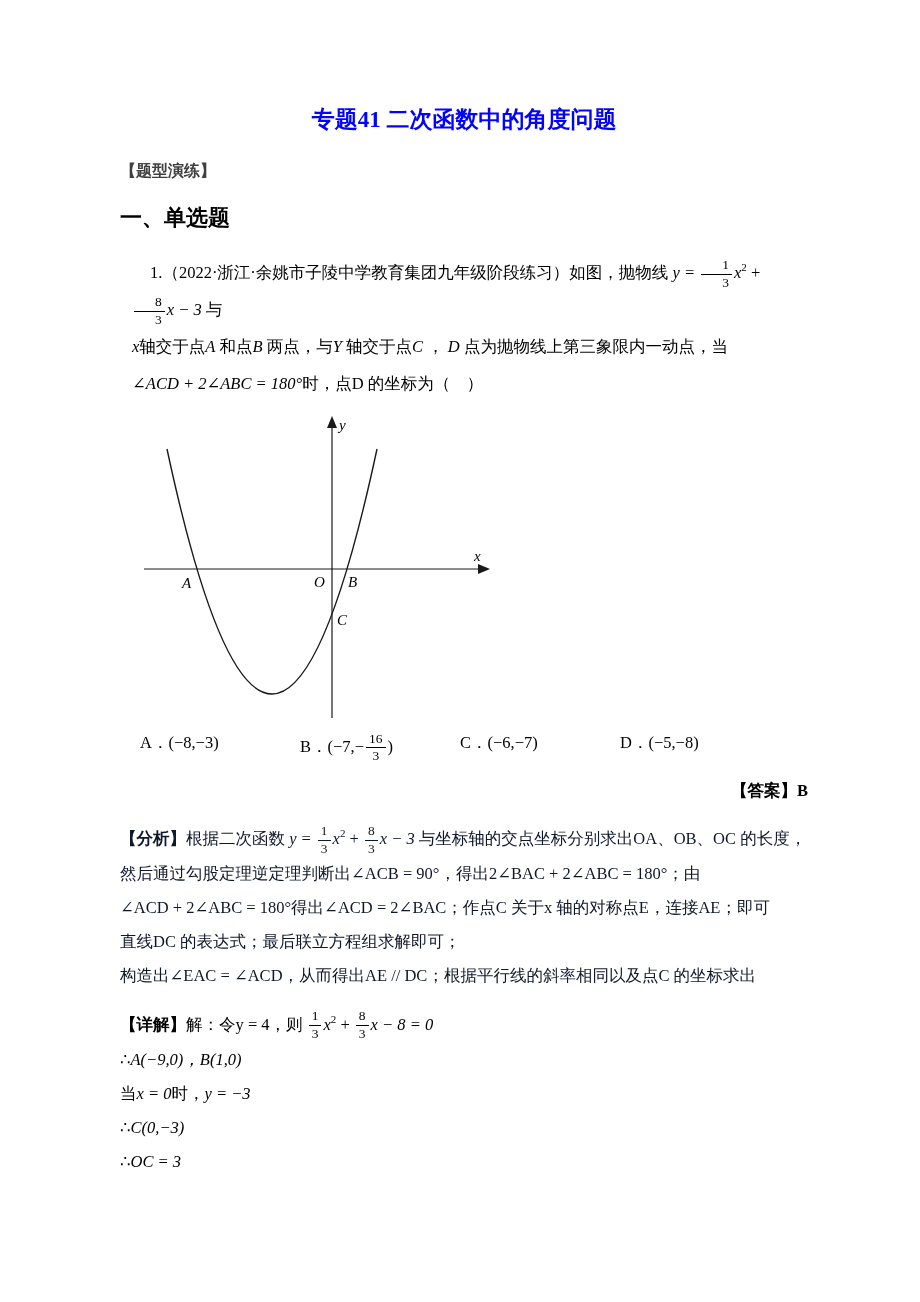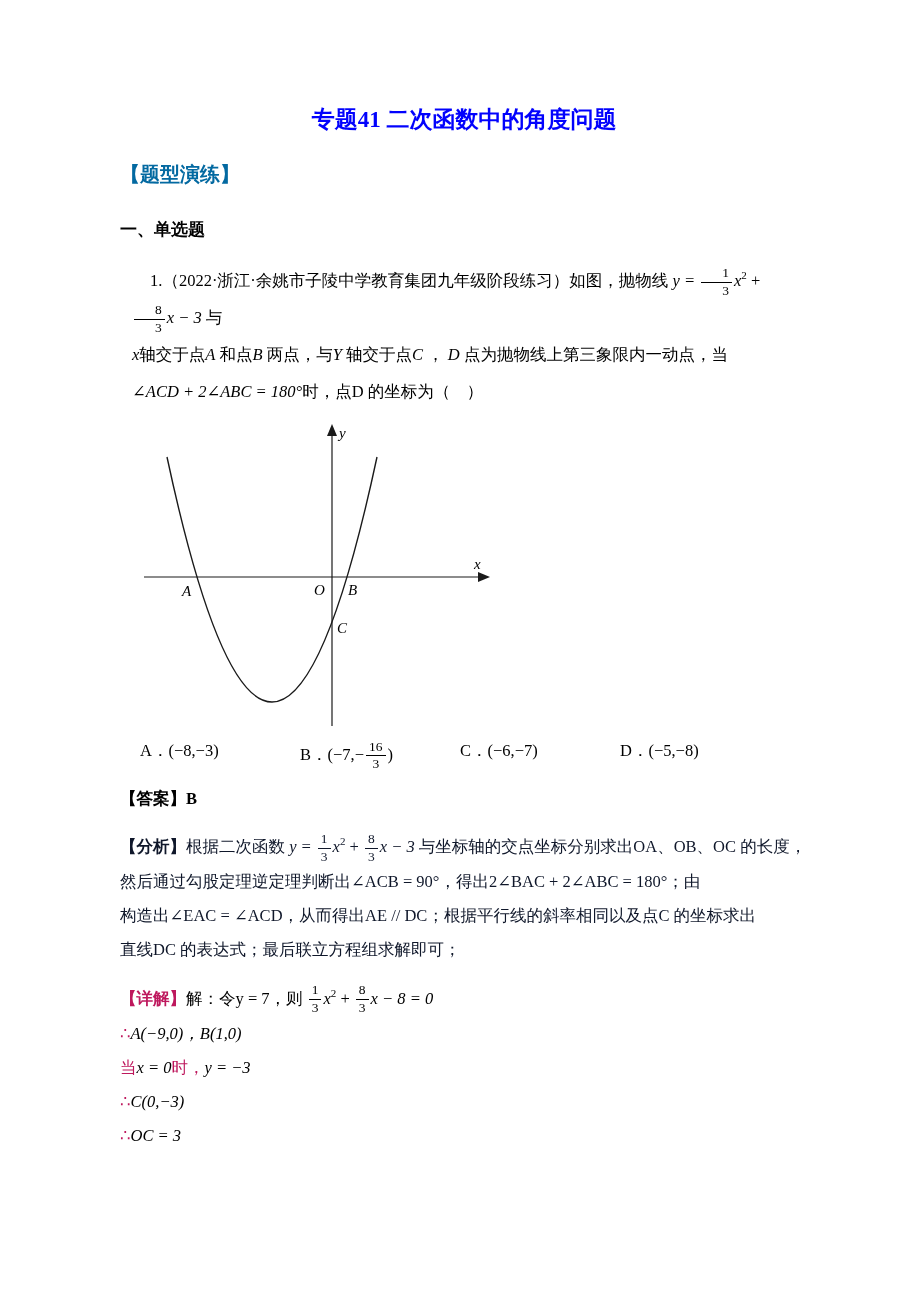--- a/index.html
+++ b/index.html
@@ -1,40 +1,40 @@
 <!DOCTYPE html>
 <html><head>
 <meta charset="utf-8">
 <style>
   html,body{margin:0;padding:0;}
   body{width:920px;height:1302px;overflow:hidden;background:#ffffff;color:#000;
        font-family:"Liberation Serif","DejaVu Serif",serif;}
   .page{width:920px;height:1302px;padding:104px 112px 0 120px;box-sizing:border-box;}
   .title{font-size:23px;font-weight:bold;color:#0202fd;text-align:center;margin-bottom:26px;}
-  .section{font-size:20px;font-weight:bold;color:#0369a1;margin-bottom:30px;}
-  .subsection{font-size:17px;font-weight:bold;margin-bottom:16px;}
+  .section{font-size:16px;font-weight:bold;color:#404040;margin-bottom:21px;}
+  .subsection{font-size:22px;font-weight:bold;margin-bottom:16px;}
   .q{font-size:16.5px;line-height:37px;margin:12px;text-indent:18px;}
   .mi{font-style:italic;}
   .bold{font-weight:bold;}
-  .red{color:#be185d;}
+  .red{color:#000000;}
   .frac{display:inline-block;text-align:center;vertical-align:-9px;line-height:1.1;
         font-size:13.5px;margin:0 2px;font-style:normal;}
   .frac .num{display:block;padding:0 3px 1px;border-bottom:1px solid currentColor;}
   .frac .den{display:block;padding:1px 3px 0;}
   sup,sub{font-size:11px;}
   .graph-wrap{margin:10px 0 2px 24px;}
   .graph{display:block;}
   .graph text{font-size:15px;font-style:italic;font-family:"Liberation Serif","DejaVu Serif",serif;fill:#000;}
   .graph .stroke{stroke:#1a1a1a;stroke-width:1.2;fill:none;}
   .graph .curve{stroke:#1a1a1a;stroke-width:1.4;fill:none;}
   .graph .head{fill:#1a1a1a;stroke:none;}
   .options{display:flex;align-items:flex-start;padding-left:20px;margin-top:12px;font-size:16.5px;}
   .opt{width:160px;}
   .opt:last-child{width:auto;}
-  .answer{margin-top:16px;font-size:16.5px;font-weight:bold;}
+  .answer{margin-top:16px;font-size:16.5px;font-weight:bold;text-align:right;}
   .analysis{margin-top:14px;font-size:16.5px;color:#0f172a;}
   .aline{line-height:34px;}
   .solution{margin-top:10px;font-size:16.5px;}
   .sline{line-height:32px;margin-bottom:2px;}
 </style>
 </head>
 <body>
 
 <div class="page">
 
@@ -85,27 +85,28 @@
   <div class="analysis">
     <div class="aline">
       <span class="bold">【分析】</span><span>根据二次函数</span>
       <span class="mi">y =</span>
       <span class="frac"><span class="num">1</span><span class="den">3</span></span><span class="mi">x</span><sup>2</sup>
       <span>+</span>
       <span class="frac"><span class="num">8</span><span class="den">3</span></span><span class="mi">x − 3</span>
       <span>与坐标轴的交点坐标分别求出OA、OB、OC 的长度，</span>
     </div>
     <div class="aline">然后通过勾股定理逆定理判断出∠ACB = 90°，得出2∠BAC + 2∠ABC = 180°；由</div>
+    <div class="aline">∠ACD + 2∠ABC = 180°得出∠ACD = 2∠BAC；作点C 关于x 轴的对称点E，连接AE；即可</div>
+    <div class="aline">直线DC 的表达式；最后联立方程组求解即可；</div>
     <div class="aline">构造出∠EAC = ∠ACD，从而得出AE // DC；根据平行线的斜率相同以及点C 的坐标求出</div>
-    <div class="aline">直线DC 的表达式；最后联立方程组求解即可；</div>
   </div>
 
   <div class="solution">
     <div class="sline">
-      <span class="bold red">【详解】</span><span>解：令y = 7，则</span>
+      <span class="bold red">【详解】</span><span>解：令y = 4，则</span>
       <span class="frac"><span class="num">1</span><span class="den">3</span></span><span class="mi">x</span><sup>2</sup>
       <span>+</span>
       <span class="frac"><span class="num">8</span><span class="den">3</span></span><span class="mi">x − 8 = 0</span>
     </div>
     <div class="sline">
       <span class="red">∴</span><span class="mi">A(−9,0)，B(1,0)</span>
     </div>
     <div class="sline">
       <span class="red">当</span><span class="mi">x = 0</span><span class="red">时，</span><span class="mi">y = −3</span>
     </div>

